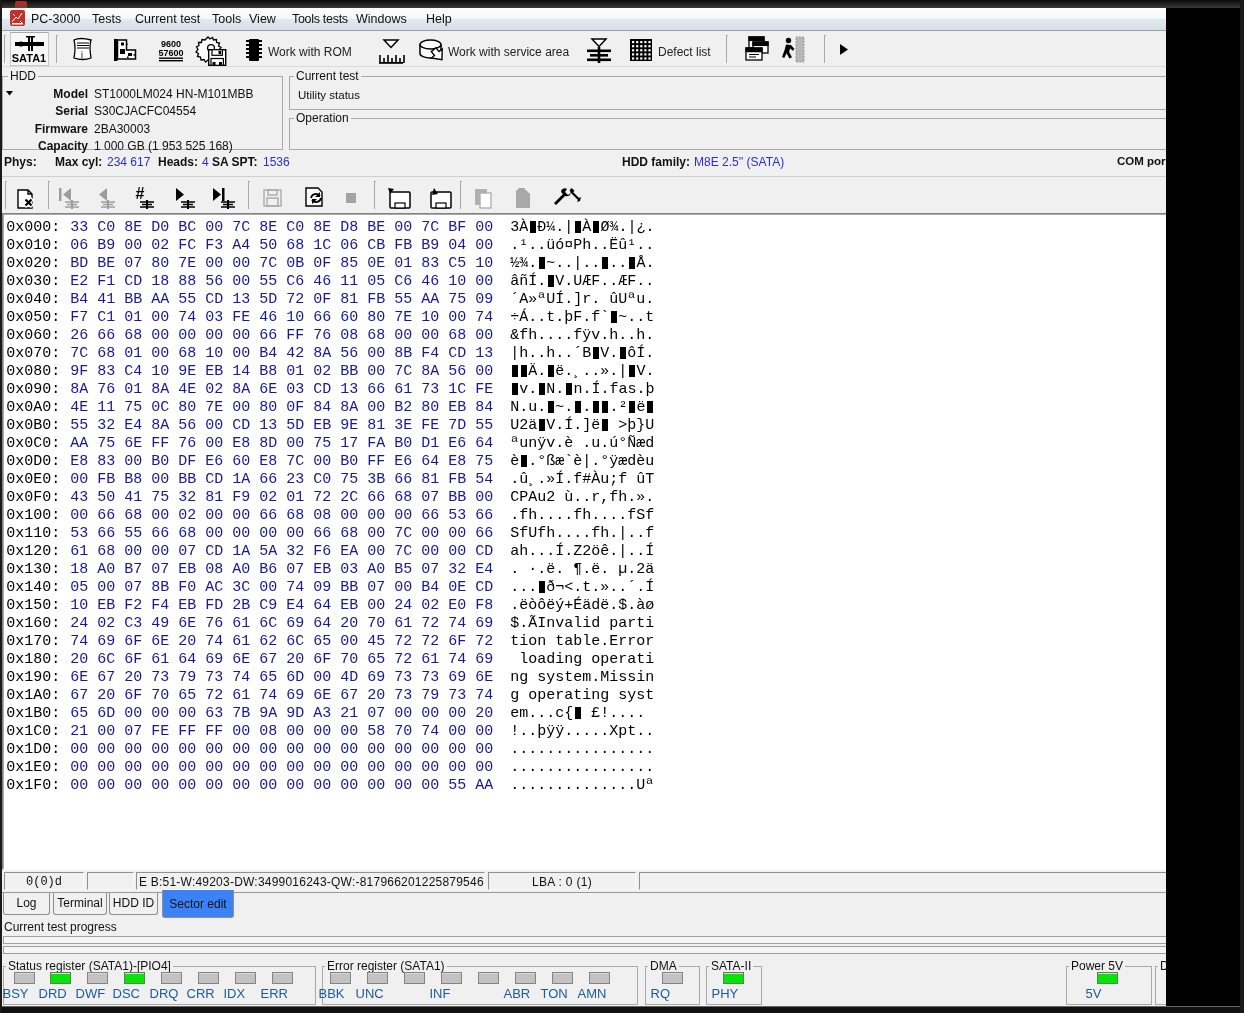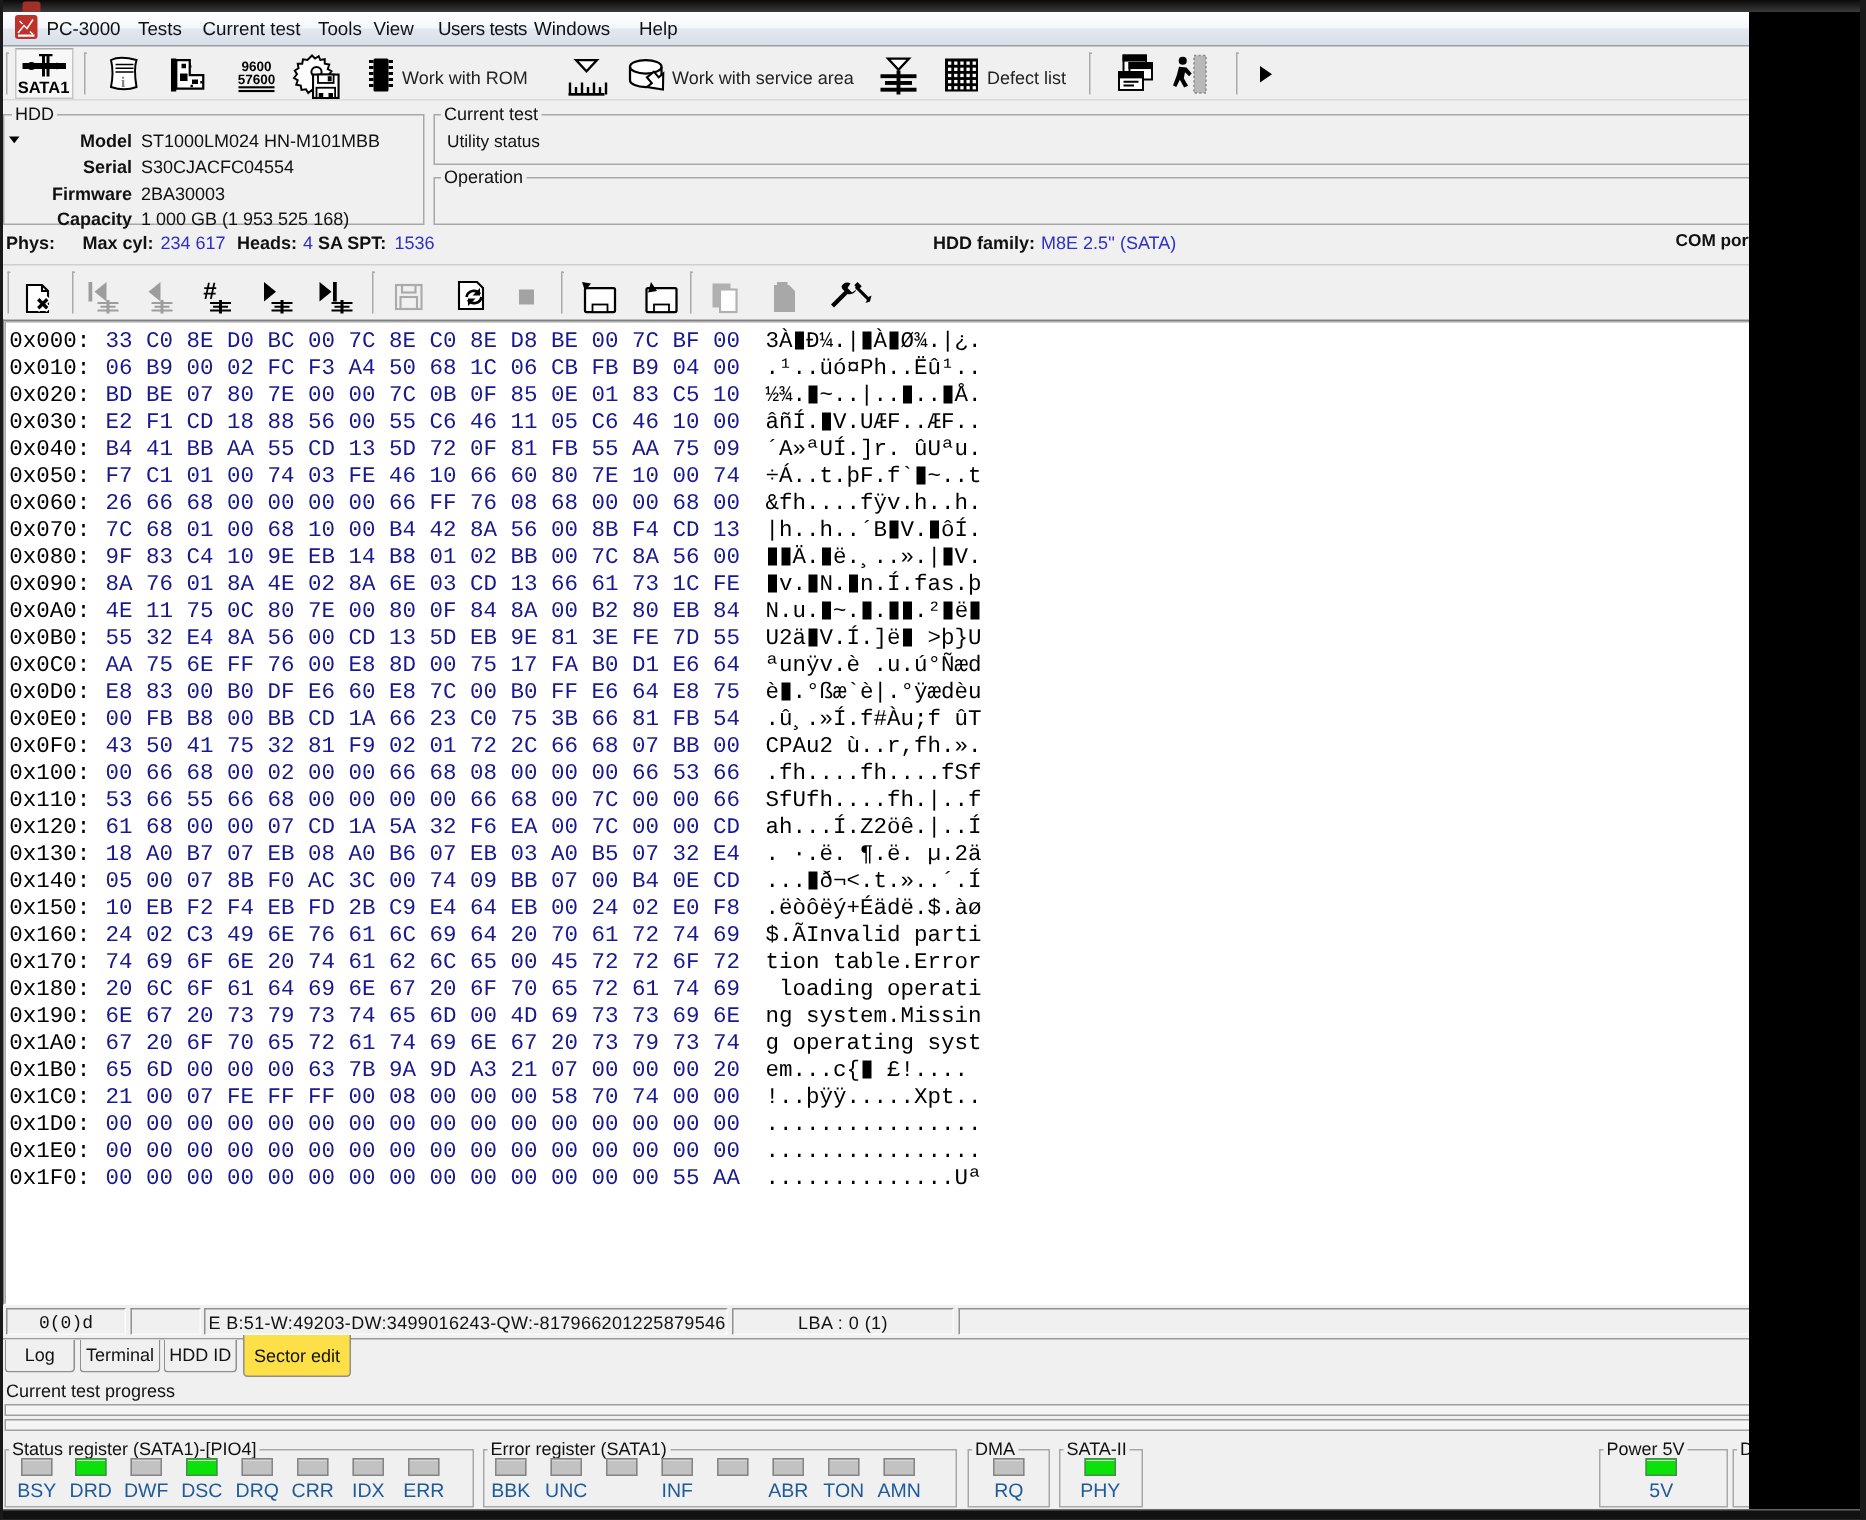--- a/index.html
+++ b/index.html
@@ -18,21 +18,21 @@
 .blue{color:#2929c4}
 .lab{position:absolute;font-size:12px;color:#111;white-space:nowrap}
 .lab.blue{color:#2e2ec8}
 .hexwrap{position:absolute;left:0;top:205px;width:1184px;height:657px;background:#fff;border-top:1px solid #828282;border-left:1px solid #828282;border-right:1px solid #fdfdfd;border-bottom:1px solid #fdfdfd;box-shadow:inset 1px 1px 0 #a9a9a9}
 pre{font-family:Liberation Mono, monospace;font-size:15px;line-height:18px;letter-spacing:0}
 pre i{font-style:normal;background:linear-gradient(#000,#000) 50% 40%/6px 12px no-repeat}
 .scell{position:absolute;top:864px;height:18px;background:#f0f0f0;border:1px solid;border-color:#909090 #fafafa #fafafa #909090;font-size:12px;color:#111;white-space:nowrap;overflow:hidden}
 .tab{position:absolute;background:#f0f0f0;border:1px solid #8f8f8f;border-top:none;border-radius:0 0 3px 3px;font-size:12px;color:#111;text-align:center}
 .led{position:absolute;width:21px;height:12px;background:#c2c2c2;border:1px solid #848484;box-shadow:inset 0 1px 0 #d8d8d8}
 .led.g{background:#0ae20a;border-color:#4a8a4a}
-.ledlab{position:absolute;font-size:13px;color:#1d5a99;width:44px;text-align:center}
+.ledlab{position:absolute;font-size:13px;color:#1d5a99;width:44px;text-align:left}
 svg{position:absolute;overflow:visible}
 .ic{position:absolute}
 </style></head><body>
 <div class="edge" style="left:0;top:0;width:1244px;height:8px;background:linear-gradient(180deg,#0a0a0a,#3a3a3a)">
     <div style="position:absolute;left:15px;top:1px;width:12px;height:7px;background:#a03028;border-radius:2px 2px 0 0"></div>
   </div>
 <div class="edge" style="left:0;top:1006px;width:1244px;height:7px;background:#111;border-top:1px solid #666"></div>
 <div class="edge" style="left:1240px;top:0;width:4px;height:1013px;background:#1a1a1a"></div>
 <div class="edge" style="left:0;top:0;width:2px;height:1013px;background:#1a1a1a"></div>
 <div id="app">
@@ -42,21 +42,21 @@
    <svg width="15" height="16" viewBox="0 0 15 16">
           <path d="M2 12 L6 7 L8 9 L12 3 M3 4 L5 6 M10 11 L12 13" stroke="#fff" stroke-width="1" fill="none"></path>
           <rect x="2" y="13" width="11" height="1.5" fill="#fff"></rect>
         </svg>
  </div>
  <span class="menu" style="left:29px">PC-3000</span>
  <span class="menu" style="left:90px">Tests</span>
  <span class="menu" style="left:133px">Current test</span>
  <span class="menu" style="left:210px">Tools</span>
  <span class="menu" style="left:247px">View</span>
- <span class="menu" style="left:290px;letter-spacing:-0.3px">Users tests</span>
+ <span class="menu" style="left:290px;letter-spacing:-0.3px">Tools tests</span>
  <span class="menu" style="left:354px">Windows</span>
  <span class="menu" style="left:424px">Help</span>
  <div class="abs" style="left:1185px;top:2px;width:17px;height:16px;background:linear-gradient(#f4f7fa,#d7dfe9);border:1px solid #8895a5">
         <svg width="15" height="14">
           <rect x="3" y="9" width="8" height="2.4" fill="#57646f"></rect>
         </svg>
       </div>
  <div class="abs" style="left:1203px;top:2px;width:17px;height:16px;background:linear-gradient(#f4f7fa,#d7dfe9);border:1px solid #8895a5">
         <svg width="15" height="14">
           <path d="M5.5 5.5 h6 v5 M4 7.5 h5.6 v4.6 h-5.6 z M4 8.9 h5.6" stroke="#57646f" stroke-width="1.6" fill="none"></path>
@@ -499,21 +499,21 @@
 </div>
 <div class="scell" style="left:2px;width:80px;text-align:center;padding:2px 2px 0;font-family:Liberation Mono, monospace;">0(0)d</div>
     <div class="scell" style="left:85px;width:47px;text-align:center;padding:2px 2px 0;"></div>
     <div class="scell" style="left:134px;width:349px;text-align:left;padding:2px 2px 0;letter-spacing:.22px">E B:51-W:49203-DW:3499016243-QW:-817966201225879546</div>
     <div class="scell" style="left:486px;width:148px;text-align:center;padding:2px 2px 0;letter-spacing:.3px">LBA : 0 (1)</div>
     <div class="scell" style="left:637px;width:548px;text-align:center;padding:2px 2px 0;"></div>
 <div class="abs" style="left:0;top:884px;width:1238px;height:1px;background:#9a9a9a"></div>
 <div class="tab" style="left:1px;top:885px;width:47px;height:22px;padding-top:3px">Log</div>
 <div class="tab" style="left:51px;top:885px;width:54px;height:22px;padding-top:3px">Terminal</div>
 <div class="tab" style="left:107px;top:885px;width:49px;height:22px;padding-top:3px">HDD ID</div>
-<div class="tab" style="left:160px;top:882px;width:72px;height:28px;padding-top:7px;background:#fde047;z-index:3">Sector edit</div>
+<div class="tab" style="left:160px;top:882px;width:72px;height:28px;padding-top:7px;background:#3b82f6;z-index:3">Sector edit</div>
 <div class="abs" style="left:2px;top:912px;font-size:12px;color:#111">Current test progress</div>
 <div class="abs" style="left:1px;top:928px;width:1237px;height:8px;border:1px solid #9f9f9f;background:#f5f5f5"></div>
 <div class="abs" style="left:1px;top:938px;width:1237px;height:8px;border:1px solid #9f9f9f;background:#f5f5f5"></div>
 <div class="gbox" style="left:1px;top:958px;width:313px;height:39px"></div>
     <span class="leg" style="left:4px;top:952px">Status register (SATA1)-[PIO4]</span>
     <div class="led" style="left:12px;top:964px"></div>
     <div class="ledlab" style="left:0.5px;top:978px">BSY</div>
     <div class="led g" style="left:48px;top:964px"></div>
     <div class="ledlab" style="left:36.5px;top:978px">DRD</div>
     <div class="led" style="left:85px;top:964px"></div>

